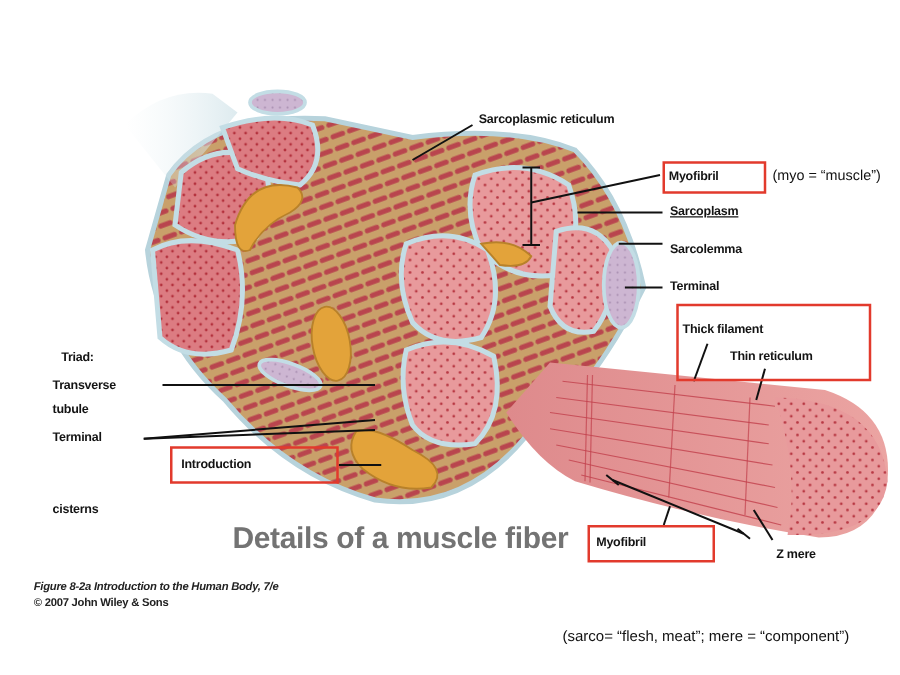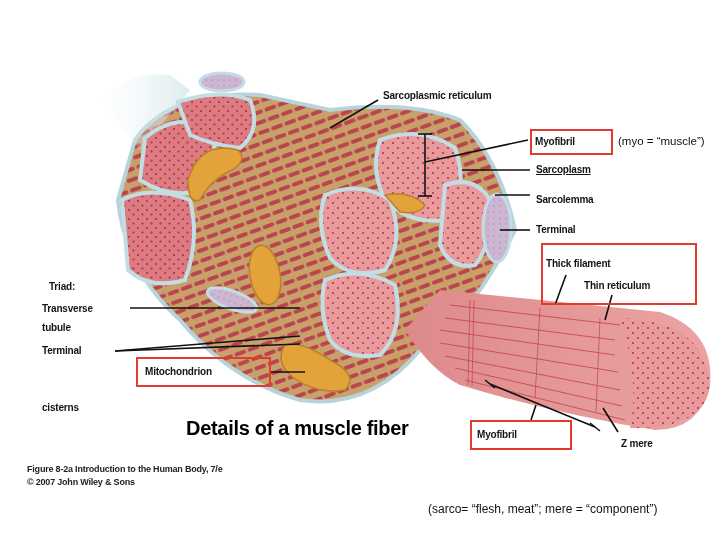--- a/index.html
+++ b/index.html
@@ -3,21 +3,21 @@
 <meta charset="utf-8">
 <style>
   html, body { margin: 0; padding: 0; background: #ffffff; }
   body { width: 720px; height: 540px; position: relative; overflow: hidden;
          font-family: "Liberation Sans", "DejaVu Sans", sans-serif; color: #111; }
   #art { position: absolute; left: 0; top: 0; width: 720px; height: 540px; }
   .lbl { position: absolute; font-weight: bold; font-size: 10px; color: #141414;
          white-space: nowrap; letter-spacing: -0.2px; line-height: 18px; }
   .note { position: absolute; font-size: 11.5px; color: #111; white-space: nowrap; }
   .redbox { position: absolute; border: 2px solid #e23a2c; box-sizing: border-box; }
-  .title { position: absolute; font-weight: bold; font-size: 20px; color: #000000; white-space: nowrap; letter-spacing: -0.3px;}
+  .title { position: absolute; font-weight: bold; font-size: 24px; color: #737373; white-space: nowrap; letter-spacing: -0.3px;}
   .credit { position: absolute; font-size: 9px; font-weight: bold; color: #222; line-height: 12px; white-space: nowrap; letter-spacing: -0.2px;}
 </style>
 </head>
 <body>
 
 <svg id="art" viewBox="0 0 720 540" xmlns="http://www.w3.org/2000/svg">
   <defs>
     <pattern id="dots" width="9" height="9" patternUnits="userSpaceOnUse">
       <rect width="9" height="9" fill="#dc7c82"></rect>
       <circle cx="3" cy="3" r="1.1" fill="#b3303c"></circle>
@@ -131,24 +131,24 @@
 <div class="lbl" style="left:546px;top:255px;">Thick filament</div>
 <div class="lbl" style="left:584px;top:277px;">Thin reticulum</div>
 
 <div class="lbl" style="left:30px;top:278px;margin-left:19px;">Triad:</div>
 <div class="lbl" style="left:42px;top:300px;">Transverse</div>
 <div class="lbl" style="left:42px;top:319px;">tubule</div>
 <div class="lbl" style="left:42px;top:342px;">Terminal</div>
 <div class="lbl" style="left:42px;top:361px;margin-top:38px;">cisterns</div>
 
 <div class="redbox" style="left:136px;top:357px;width:135px;height:30px;"></div>
-<div class="lbl" style="left:145px;top:363px;">Mitochondrion</div>
+<div class="lbl" style="left:145px;top:363px;">Introduction</div>
 
 <div class="redbox" style="left:470px;top:420px;width:102px;height:30px;"></div>
 <div class="lbl" style="left:477px;top:426px;">Myofibril</div>
 <div class="lbl" style="left:621px;top:435px;">Z mere</div>
 
 <div class="title" style="left:186px;top:417px;">Details of a muscle fiber</div>
 
-<div class="credit" style="left:27px;top:463px;">Figure 8-2a  Introduction to the Human Body, 7/e</div>
+<div class="credit" style="left:27px;top:463px;font-style:italic;">Figure 8-2a  Introduction to the Human Body, 7/e</div>
 <div class="credit" style="left:27px;top:476px;">© 2007 John Wiley &amp; Sons</div>
 
-<div class="note" style="left:428px;top:502px;font-size:12px;">(sarco= “flesh, meat”; mere = “component”)</div>
+<div class="note" style="left:450px;top:502px;font-size:12px;">(sarco= “flesh, meat”; mere = “component”)</div>
 
 </body></html>

